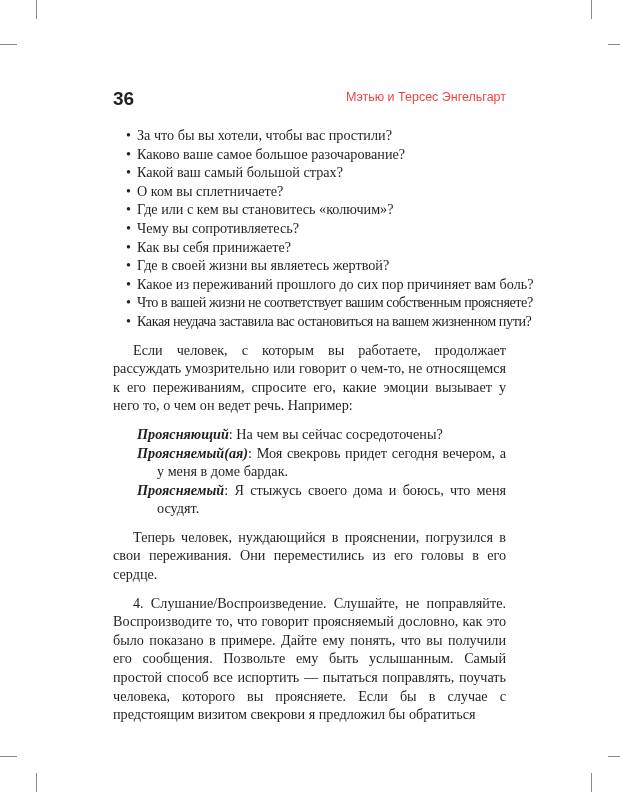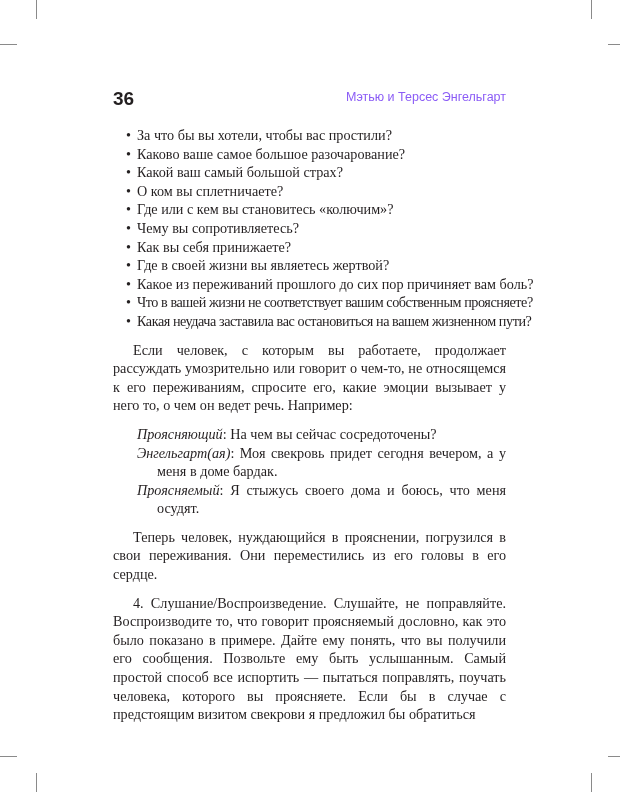--- a/index.html
+++ b/index.html
@@ -3,31 +3,31 @@
 <meta charset="utf-8">
 <style>
   html, body { margin:0; padding:0; background:#ffffff; }
   body { width:620px; height:792px; position:relative; overflow:hidden;
          font-family:"Liberation Serif","DejaVu Serif",serif; color:#231f20; }
   .crop { position:absolute; background:#8a8a8a; }
   .header { position:absolute; top:88px; left:113px; width:393px; height:20px; }
   .page-num { position:absolute; left:0; top:0; font-family:"Liberation Sans","DejaVu Sans",sans-serif;
               font-weight:bold; font-size:19px; color:#231f20; }
   .running-title { position:absolute; right:0; top:2px; font-family:"Liberation Sans","DejaVu Sans",sans-serif;
-                   font-size:12.5px; color:#8b5cf6;text-align:center; }
+                   font-size:12.5px; color:#ef4444;text-align:center; }
   .content { position:absolute; left:113px; top:126px; width:393px; font-size:14.2px; line-height:18.6px; }
   ul.bullets { list-style:none; margin:0; padding:0 0 0 24px; }
   ul.bullets li { position:relative; white-space:nowrap; }
   ul.bullets li.cond { letter-spacing:-0.45px; }
   ul.bullets li::before { content:"•"; position:absolute; left:-11px; }
   p { margin:0; text-align:justify; text-indent:20px; }
   .gap { height:10px; }
   .dialog { margin:0; padding-left:24px; }
   .dline { padding-left:20px; text-indent:-20px; text-align:justify; }
-  .speaker { font-weight:normal; font-style:italic; }
+  .speaker { font-weight:bold; font-style:italic; }
   .numbered { text-indent:20px; text-align:justify; }
 </style>
 </head>
 <body>
 
 <div class="crop" style="left:36px;top:0;width:1px;height:19px;"></div>
 <div class="crop" style="left:0;top:44px;width:17px;height:1px;"></div>
 <div class="crop" style="left:591px;top:0;width:1px;height:19px;"></div>
 <div class="crop" style="left:608px;top:44px;width:12px;height:1px;"></div>
 <div class="crop" style="left:0;top:756px;width:17px;height:1px;"></div>
@@ -54,21 +54,21 @@
     <li class="cond">Что в вашей жизни не соответствует вашим собственным проясняете?</li>
     <li class="cond">Какая неудача заставила вас остановиться на вашем жизненном пути?</li>
   </ul>
 
   <div class="gap"></div>
   <p>Если человек, с которым вы работаете, продолжает рассуждать умозрительно или говорит о чем-то, не относящемся к его переживаниям, спросите его, какие эмоции вызывает у него то, о чем он ведет речь. Например:</p>
 
   <div class="gap"></div>
   <div class="dialog">
     <div class="dline"><span class="speaker">Проясняющий</span><span>: На чем вы сейчас сосредоточены?</span></div>
-    <div class="dline"><span class="speaker">Энгельгарт(ая)</span><span>: Моя свекровь придет сегодня вечером, а у меня в доме бардак.</span></div>
+    <div class="dline"><span class="speaker">Проясняемый(ая)</span><span>: Моя свекровь придет сегодня вечером, а у меня в доме бардак.</span></div>
     <div class="dline"><span class="speaker">Проясняемый</span><span>: Я стыжусь своего дома и боюсь, что меня осудят.</span></div>
   </div>
 
   <div class="gap"></div>
   <p>Теперь человек, нуждающийся в прояснении, погрузился в свои переживания. Они переместились из его головы в его сердце.</p>
 
   <div class="gap"></div>
   <p class="numbered">4. Слушание/Воспроизведение. Слушайте, не поправляйте. Воспроизводите то, что говорит проясняемый дословно, как это было показано в примере. Дайте ему понять, что вы получили его сообщения. Позвольте ему быть услышанным. Самый простой способ все испортить — пытаться поправлять, поучать человека, которого вы проясняете. Если бы в случае с предстоящим визитом свекрови я предложил бы обратиться</p>
 </div>
 

